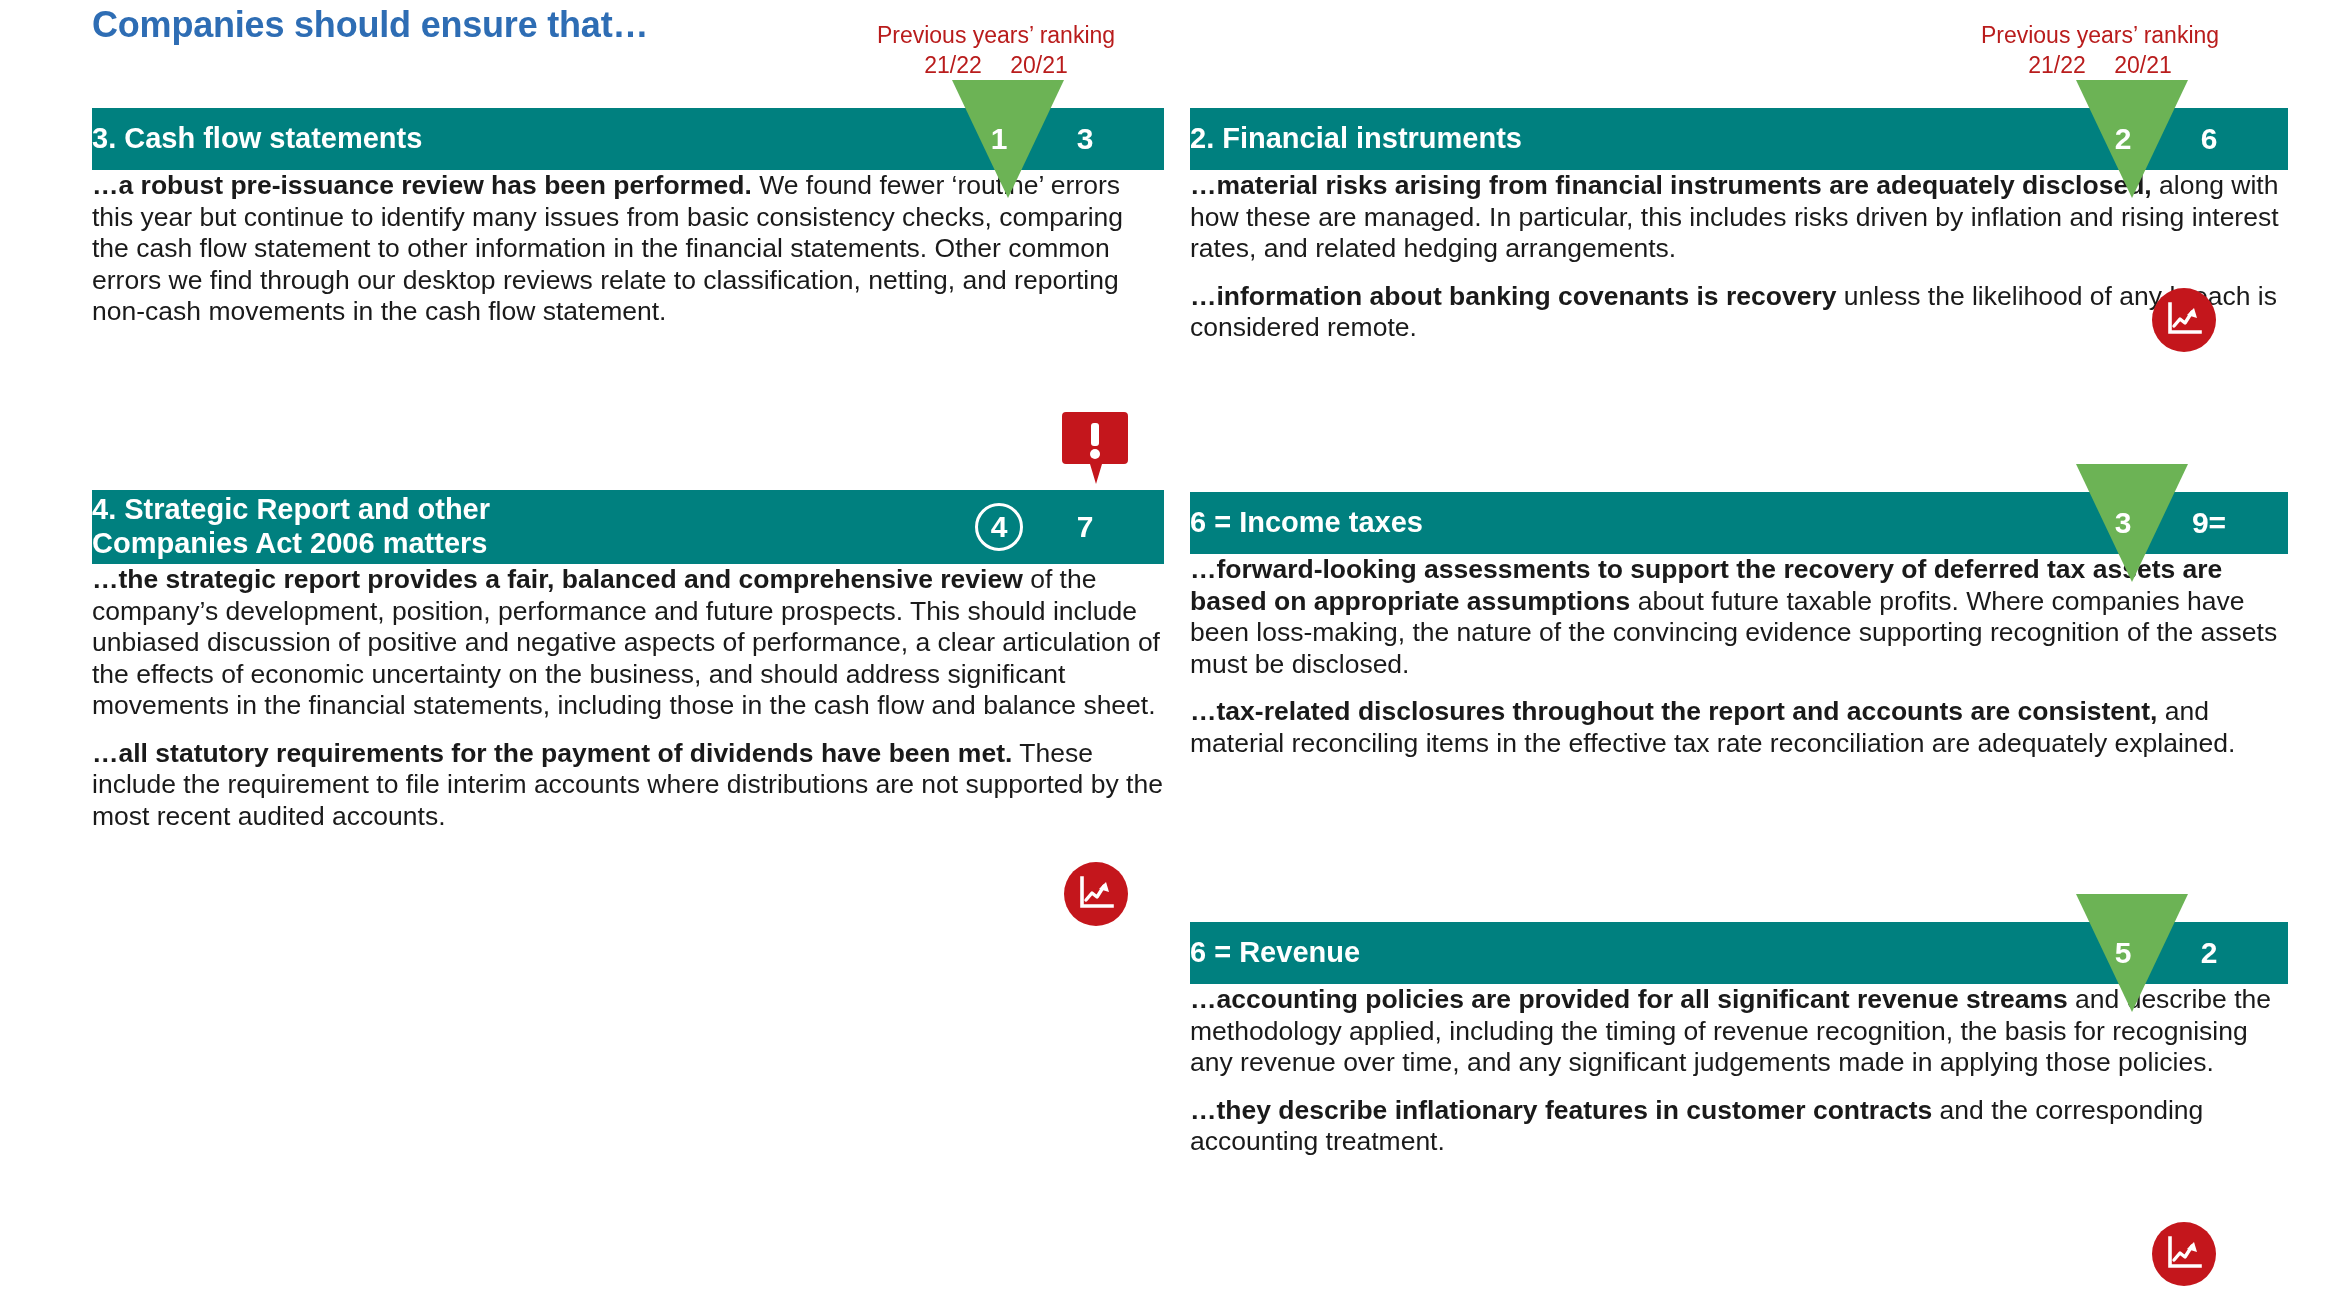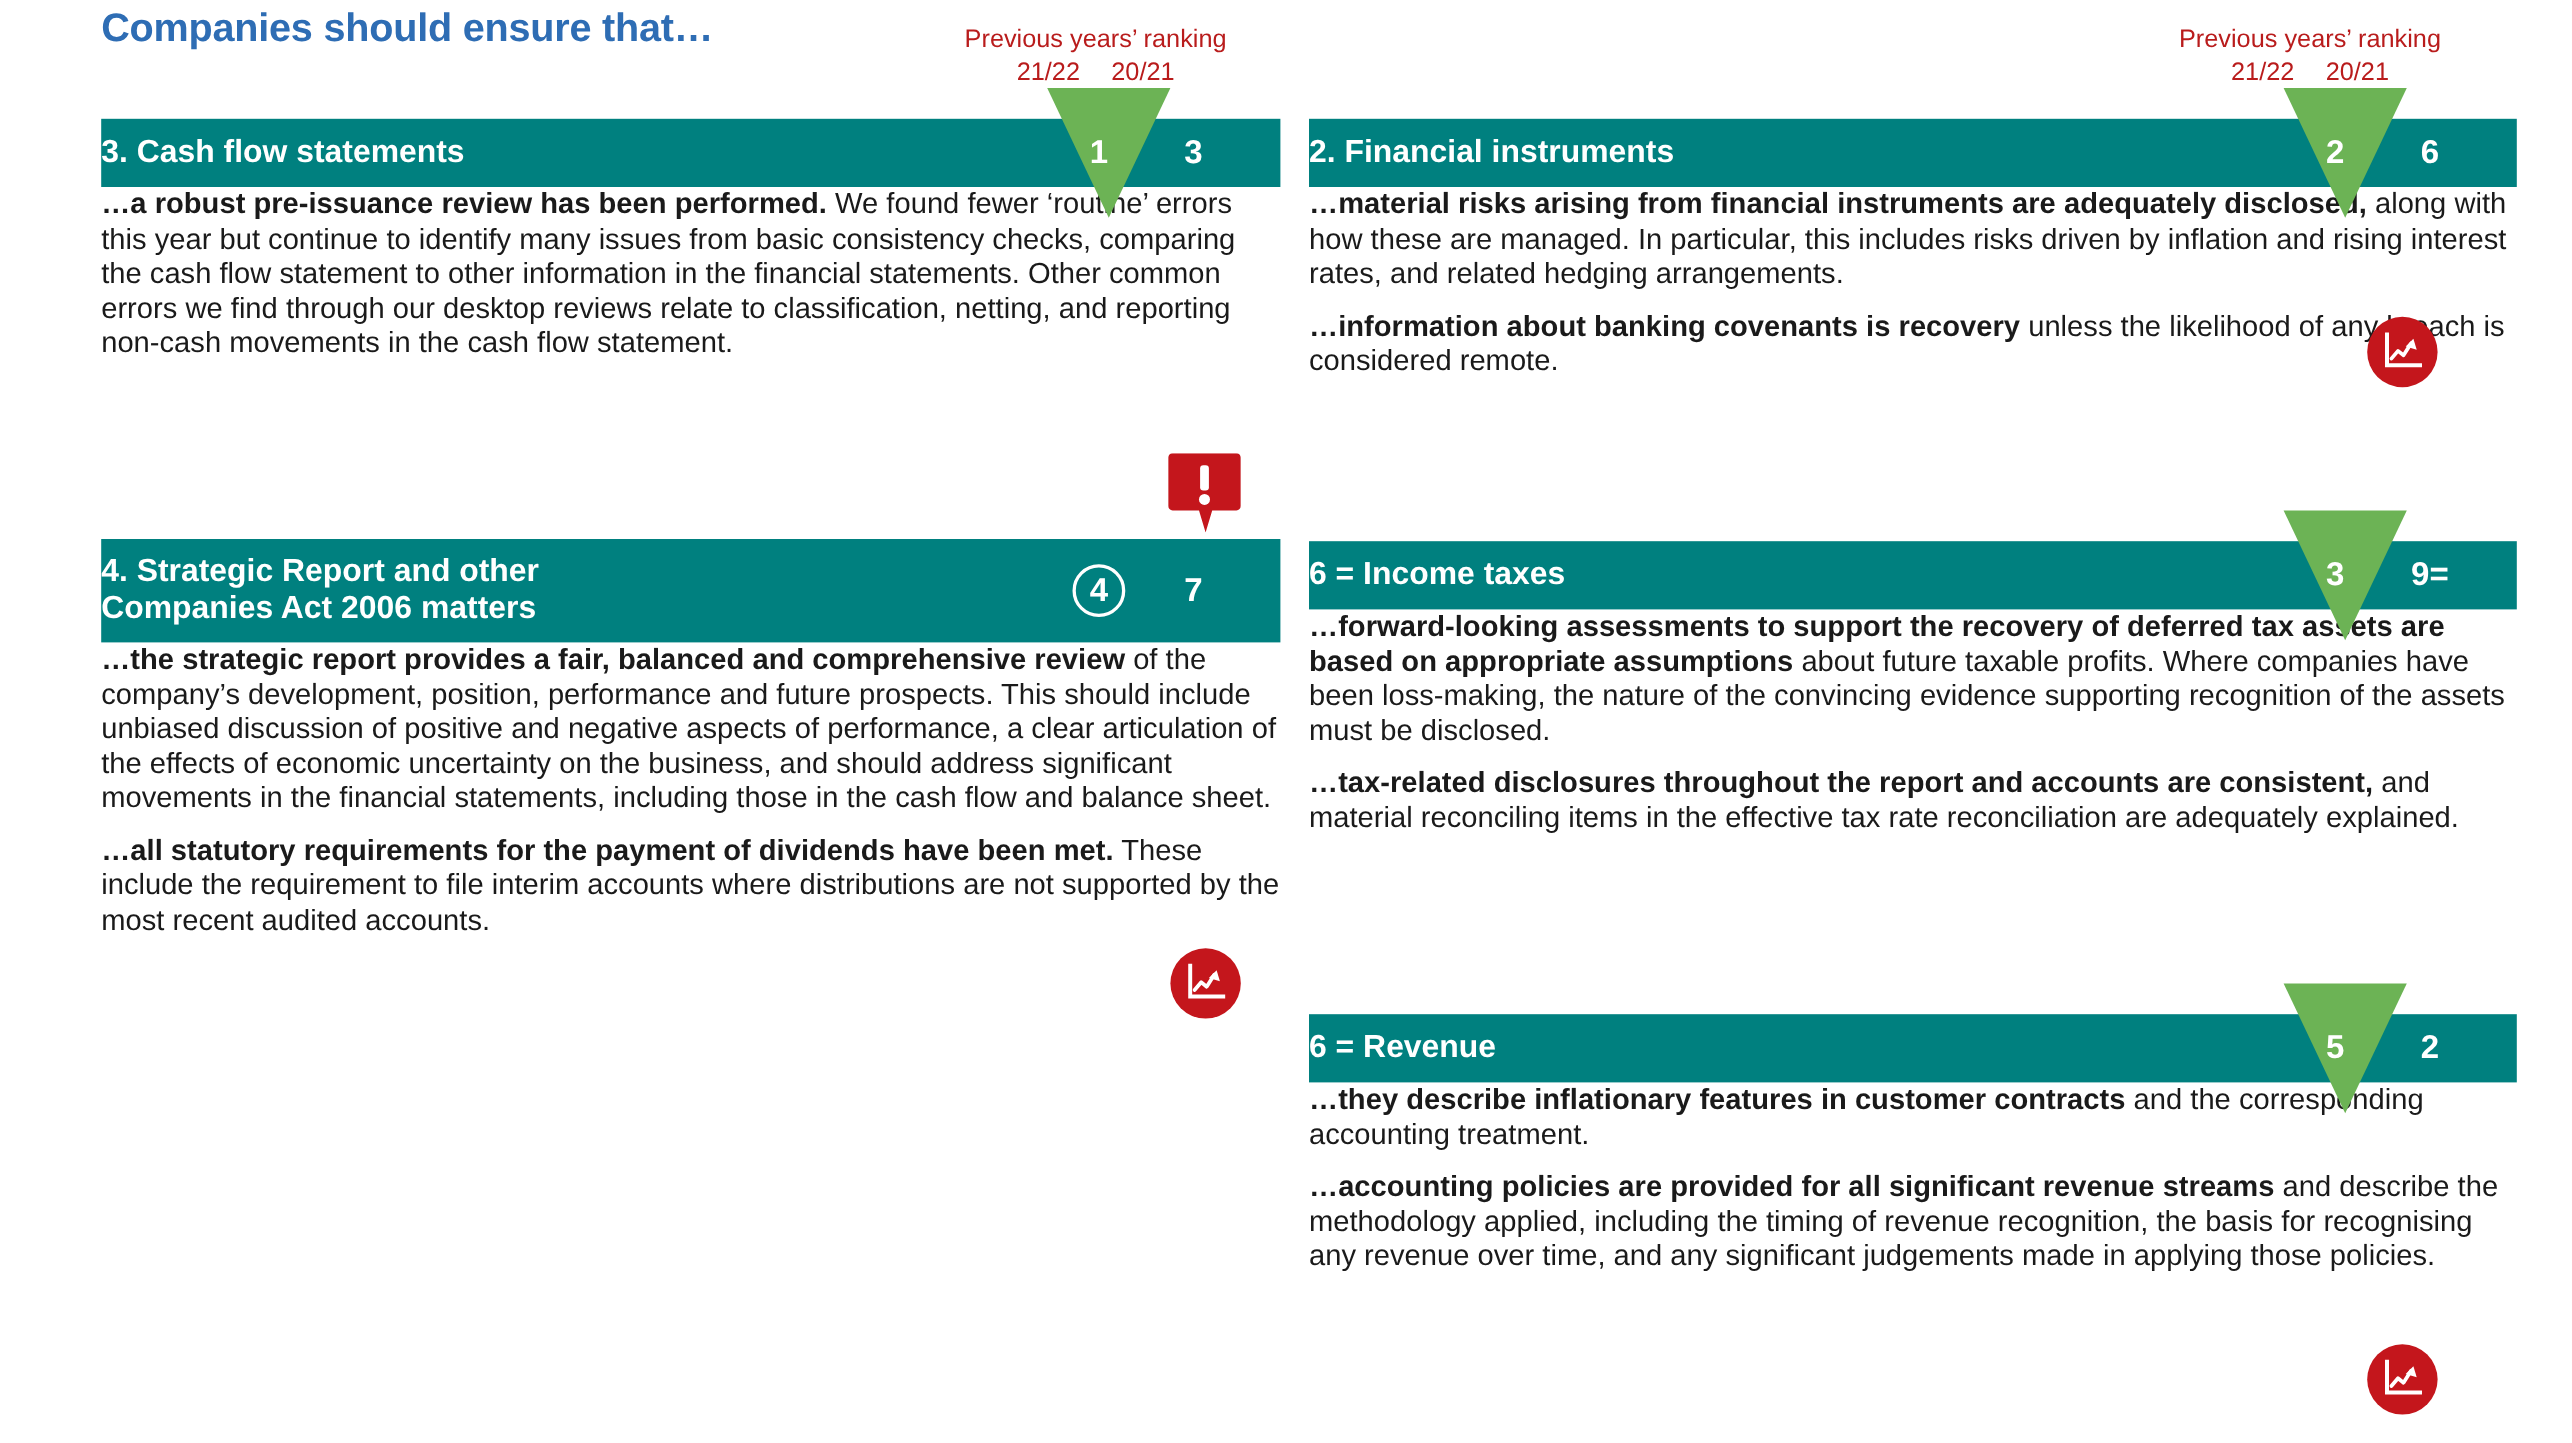--- a/index.html
+++ b/index.html
@@ -64,21 +64,21 @@
 
   
   .bar {
     position: relative;
     background: #00807F;
     height: 62px;
     display: flex;
     align-items: center;
     box-sizing: border-box;
   }
-  .bar.tall { height: 94px; }
+  .bar.tall { height: 74px; }
 
   .bar-title {
     color: #ffffff;
     font-size: 29px;
     font-weight: bold;
     line-height: 1.16;
     white-space: pre-line;
     z-index: 3;
     position: relative;
   }
@@ -254,22 +254,22 @@
       <div style="position: absolute; top: 922px; left: 0px; right: 0px;">
         <div class="bar">
           <div class="bar-title">6 = Revenue</div>
           <div class="tri" style="right: 100px; top: -28px;"></div>
           <div class="bar-ranks">
             <div class="rank-cell cur">5</div>
             <div class="rank-cell prev">2</div>
           </div>
         </div>
         <div class="body">
+          <p><b>…accounting policies are provided for all significant revenue streams</b><span> and describe the methodology applied, including the timing of revenue recognition, the basis for recognising any revenue over time, and any significant judgements made in applying those policies.</span></p>
           <p><b>…they describe inflationary features in customer contracts</b><span> and the corresponding accounting treatment.</span></p>
-          <p><b>…accounting policies are provided for all significant revenue streams</b><span> and describe the methodology applied, including the timing of revenue recognition, the basis for recognising any revenue over time, and any significant judgements made in applying those policies.</span></p>
         </div>
       </div>
     </div>
 
   <div class="icon ic-1">
     <div class="icon-alert">
       <svg viewBox="0 0 66 72" xmlns="http://www.w3.org/2000/svg" aria-hidden="true">
         <path d="M4 0 H62 A4 4 0 0 1 66 4 V48 A4 4 0 0 1 62 52 H40 L34 72 L28 52 H4 A4 4 0 0 1 0 48 V4 A4 4 0 0 1 4 0 Z" fill="#C4161C"></path>
         <rect x="29" y="11" width="8" height="23" rx="3" fill="#ffffff"></rect>
         <circle cx="33" cy="42" r="5" fill="#ffffff"></circle>

